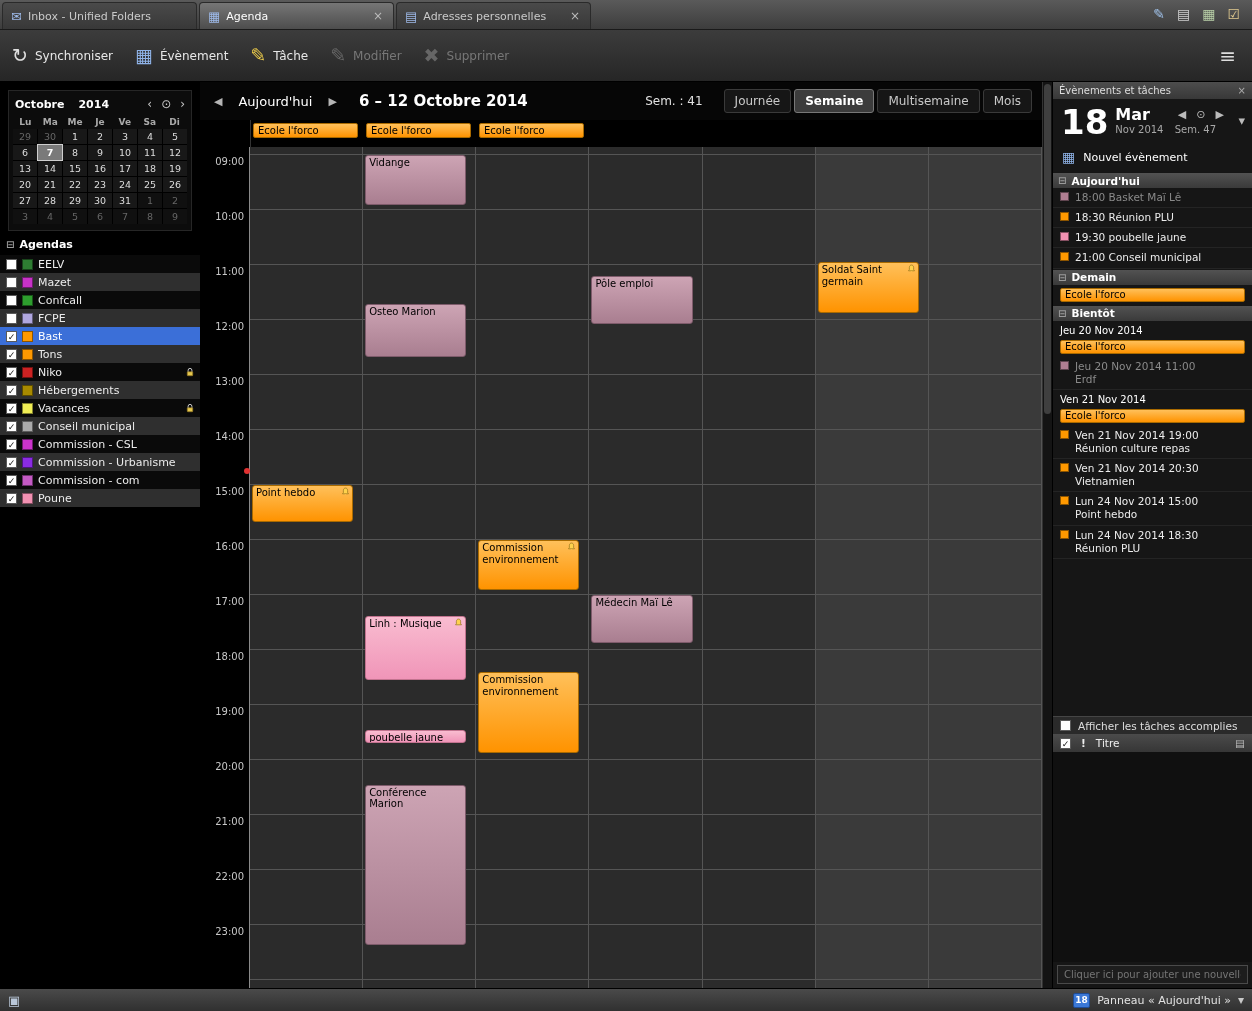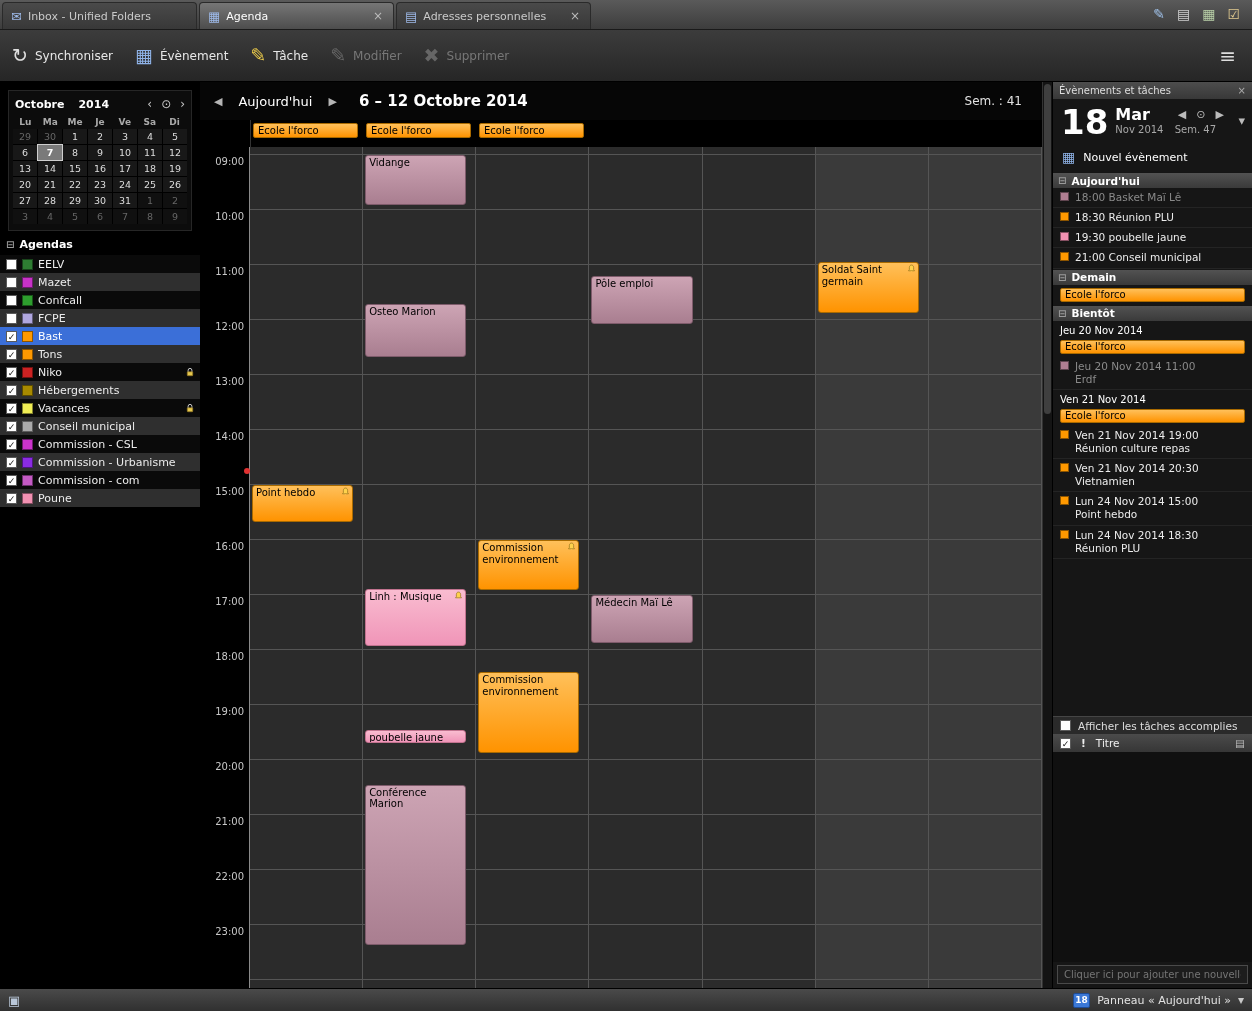--- a/index.html
+++ b/index.html
@@ -346,20 +346,26 @@
         </div>
     </div>
 
     <div class="main">
       <div class="main-header">
         <span class="nav-arrow">◀</span>
         <span class="today-btn">Aujourd'hui</span>
         <span class="nav-arrow">▶</span>
         <span class="range-title">6 – 12 Octobre 2014</span>
         <span class="week-num">Sem. : 41</span>
+        <div class="view-buttons" id="view-buttons">
+            <div class="view-btn">Journée</div>
+            <div class="view-btn active">Semaine</div>
+            <div class="view-btn">Multisemaine</div>
+            <div class="view-btn">Mois</div>
+          </div>
       </div>
 
 
       <div class="allday-row">
         <div class="gutter-spacer"></div>
         <div class="allday-cols" id="allday">
             <div class="allday-ev" style="background: linear-gradient(rgb(255, 192, 90), rgb(255, 147, 0)); border: 1px solid rgb(169, 106, 0); left: calc(0% + 2px); width: calc(14.2857% - 8px);">Ecole l'forco</div>
             <div class="allday-ev" style="background: linear-gradient(rgb(255, 192, 90), rgb(255, 147, 0)); border: 1px solid rgb(169, 106, 0); left: calc(14.2857% + 2px); width: calc(14.2857% - 8px);">Ecole l'forco</div>
             <div class="allday-ev" style="background: linear-gradient(rgb(255, 192, 90), rgb(255, 147, 0)); border: 1px solid rgb(169, 106, 0); left: calc(28.5714% + 2px); width: calc(14.2857% - 8px);">Ecole l'forco</div>
           </div>
@@ -519,21 +525,21 @@
                     <path d="M8 1C5.6 1 4.2 3 4.2 5.5V9L2.7 11.2h10.6L11.8 9V5.5C11.8 3 10.4 1 8 1z" fill="#ffd24d" stroke="#7a5c10"></path>
                     <path d="M6.4 12.4a1.7 1.7 0 0 0 3.2 0z" fill="#ffd24d"></path>
                   </svg></span>
               </div>
               <div class="event" style="background: linear-gradient(rgb(205, 164, 180), rgb(169, 126, 144)); border-color: rgb(126, 91, 107); top: 8px; height: 50.25px; left: calc(14.2857% + 2px); width: calc(14.2857% - 12px);">
                 <span class="ev-title">Vidange</span>
               </div>
               <div class="event" style="background: linear-gradient(rgb(205, 164, 180), rgb(169, 126, 144)); border-color: rgb(126, 91, 107); top: 156.5px; height: 53px; left: calc(14.2857% + 2px); width: calc(14.2857% - 12px);">
                 <span class="ev-title">Osteo Marion</span>
               </div>
-              <div class="event" style="background: linear-gradient(rgb(249, 188, 208), rgb(240, 149, 184)); border-color: rgb(194, 115, 143); top: 442px; height: 57px; left: calc(14.2857% + 2px); width: calc(14.2857% - 12px);">
+              <div class="event" style="background: linear-gradient(rgb(249, 188, 208), rgb(240, 149, 184)); border-color: rgb(194, 115, 143); top: 469px; height: 64px; left: calc(14.2857% + 2px); width: calc(14.2857% - 12px);">
                 <span class="ev-title">Linh : Musique</span>
                 <span class="bell"><svg width="9" height="10" viewBox="0 0 16 16">
                     <path d="M8 1C5.6 1 4.2 3 4.2 5.5V9L2.7 11.2h10.6L11.8 9V5.5C11.8 3 10.4 1 8 1z" fill="#ffd24d" stroke="#7a5c10"></path>
                     <path d="M6.4 12.4a1.7 1.7 0 0 0 3.2 0z" fill="#ffd24d"></path>
                   </svg></span>
               </div>
               <div class="event" style="background: linear-gradient(rgb(249, 188, 208), rgb(240, 149, 184)); border-color: rgb(194, 115, 143); top: 582.75px; height: 13.4px; left: calc(14.2857% + 2px); width: calc(14.2857% - 12px);">
                 <span class="ev-title">poubelle jaune</span>
               </div>
               <div class="event" style="background: linear-gradient(rgb(205, 164, 180), rgb(169, 126, 144)); border-color: rgb(126, 91, 107); top: 637.75px; height: 160.25px; left: calc(14.2857% + 2px); width: calc(14.2857% - 12px);">

